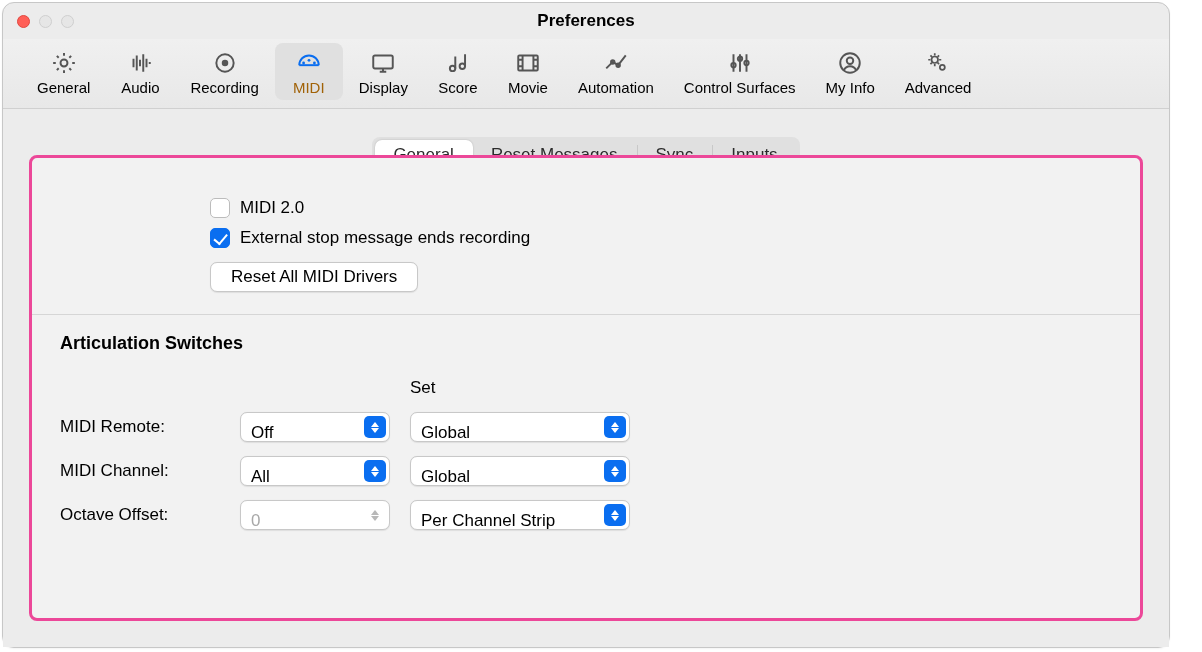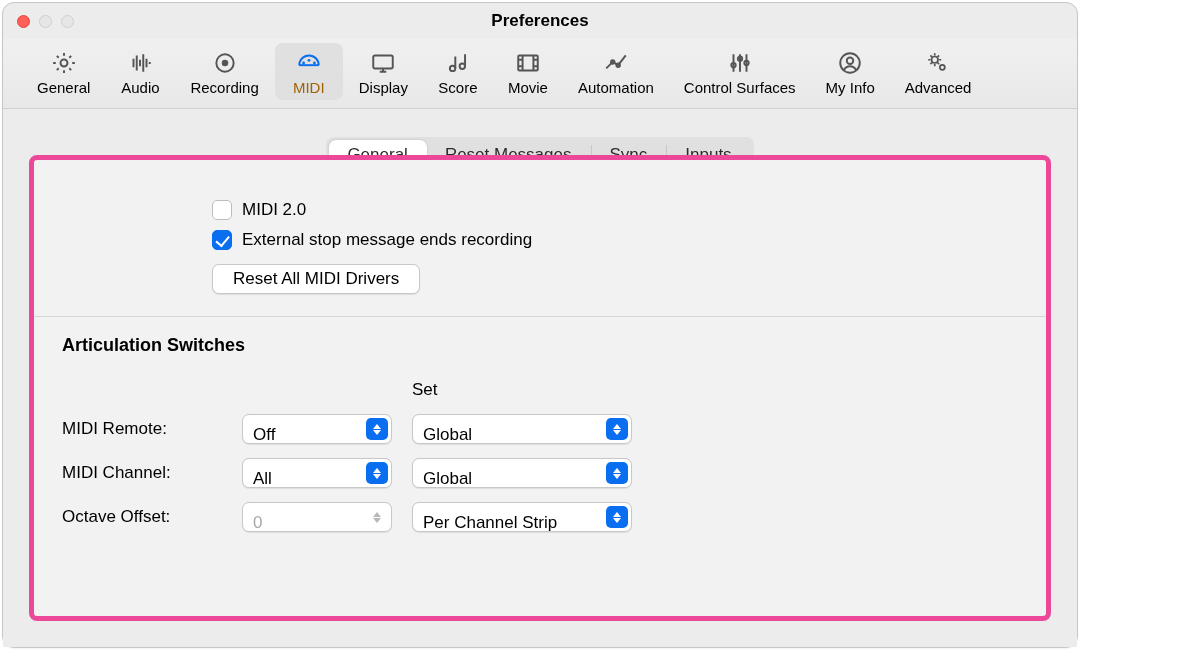--- a/index.html
+++ b/index.html
@@ -6,21 +6,21 @@
   body {
     font-family: -apple-system, "Helvetica Neue", Arial, sans-serif;
     font-size: 17px;
     color: #000;
     background: #fff;
     width: 1202px;
     height: 652px;
     overflow: hidden;
   }
   .window {
-    width: 1076px;
+    width: 1168px;
     height: 646px;
     margin: 2px;
     border: 1px solid #c7c7c7;
     border-radius: 12px;
     background: #ececec;
     display: flex;
     flex-direction: column;
     box-shadow: 0 1px 2px rgba(0,0,0,0.05);
   }
   
@@ -107,21 +107,21 @@
     box-shadow: 0 0.5px 2px rgba(0,0,0,0.2);
   }
   .seg-sep {
     width: 1px; height: 20px; background: #c8c8c8;
     display: inline-block;
   }
 
   
   .panel {
     margin-top: -18px;
-    border: 5px solid #ec4899;
+    border: 3px solid #ec4899;
     border-radius: 8px;
     background: #f2f2f2;
     padding: 40px 28px 28px 28px;
     flex: 1;
   }
 
   .stack { display:flex; flex-direction:column; gap:10px; }
 
   .checkbox-row { display:flex; align-items:center; gap:10px; margin-left: 150px;}
   .mac-check {

